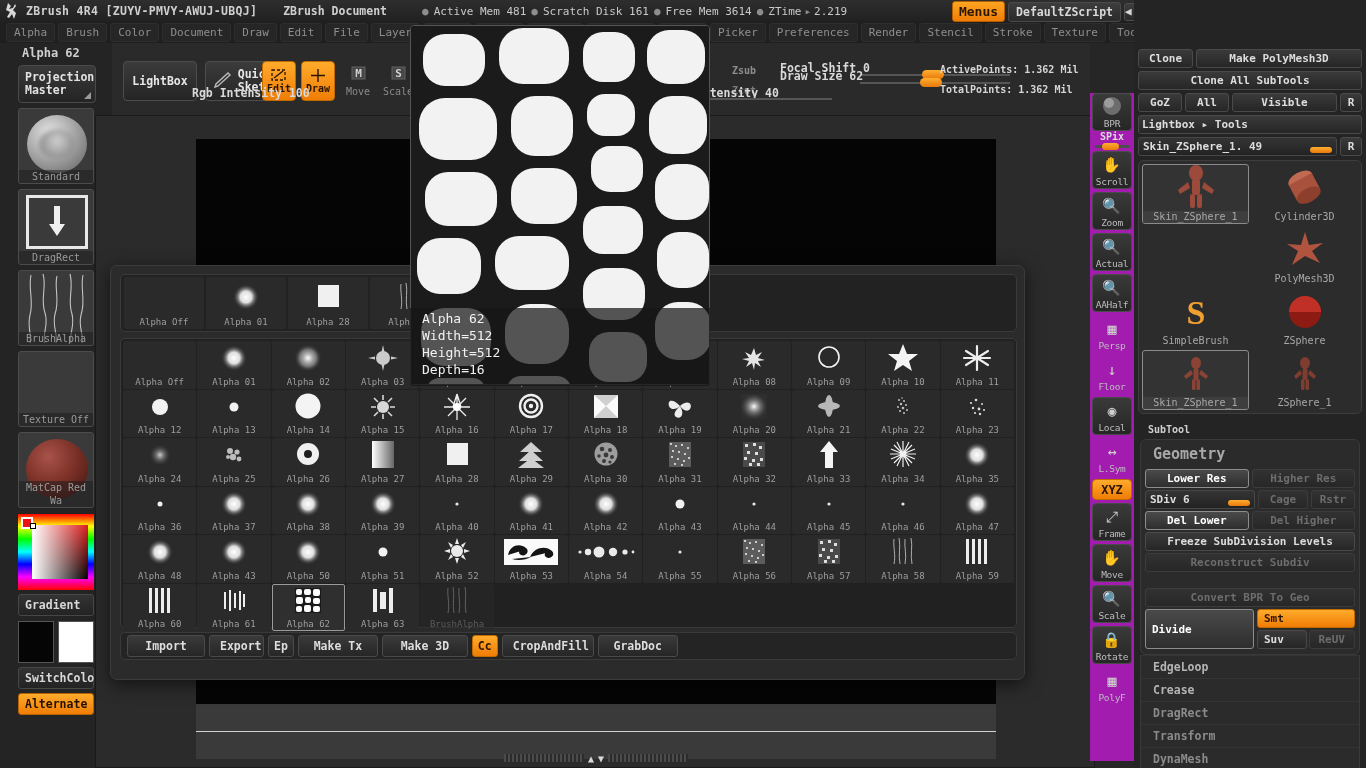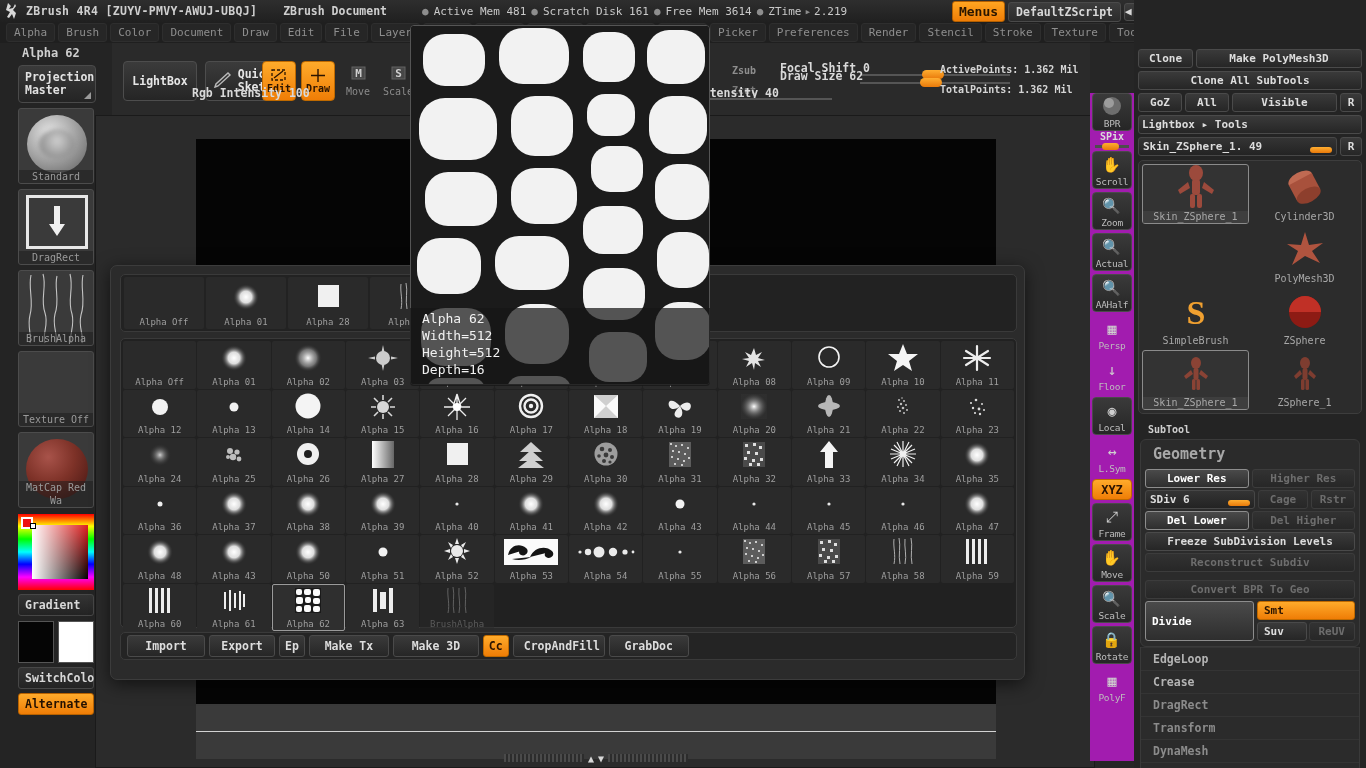--- a/index.html
+++ b/index.html
@@ -555,21 +555,21 @@
       <div class="rp-row" style="padding:0;margin-top:2px">
         <div class="rp-btn sel-btn">Del Lower</div>
         <div class="rp-btn dis">Del Higher</div>
       </div>
       <div class="rp-row" style="padding:0;margin-top:2px">
         <div class="rp-btn">Freeze SubDivision Levels</div>
       </div>
       <div class="rp-row" style="padding:0;margin-top:2px">
         <div class="rp-btn dis">Reconstruct Subdiv</div>
       </div>
-      <div class="rp-row" style="padding:0;margin-top:8px">
+      <div class="rp-row" style="padding:0;margin-top:16px">
         <div class="rp-btn dis">Convert BPR To Geo</div>
       </div>
       <div class="rp-row" style="padding:0;margin-top:2px;align-items:stretch">
         <div class="rp-btn sel-btn" style="display:flex;align-items:center;justify-content:flex-start;padding-left:6px">Divide</div>
         <div style="flex:1;display:flex;flex-direction:column;gap:2px">
           <div class="rp-btn orange-btn" style="text-align:left;padding-left:6px">Smt</div>
           <div style="display:flex;gap:2px">
             <div class="rp-btn" style="text-align:left;padding-left:6px">Suv</div>
             <div class="rp-btn dis">ReUV</div>
           </div>
@@ -1310,21 +1310,21 @@
                   <path d="M19 2 C18 10 21 18 19 27"></path>
                   <path d="M25 1 C27 9 24 18 26 27"></path>
                 </g>
               </svg></div>
             <div class="cap">BrushAlpha</div>
           </div>
         </div>
     </div>
     <div class="abar">
       <div class="abtn" style="width:78px;text-align:center">Import</div>
-      <div class="abtn" style="width:66px;text-align:center">Export</div>
+      <div class="abtn" style="width:55px;text-align:center">Export</div>
       <div class="abtn tiny">Ep</div>
       <div class="abtn" style="width:80px;text-align:center">Make Tx</div>
       <div class="abtn" style="width:86px;text-align:center">Make 3D</div>
       <div class="abtn orange tiny">Cc</div>
       <div class="abtn" style="width:92px;text-align:center">CropAndFill</div>
       <div class="abtn" style="width:80px;text-align:center">GrabDoc</div>
     </div>
   </div>
 
   <div class="preview">

